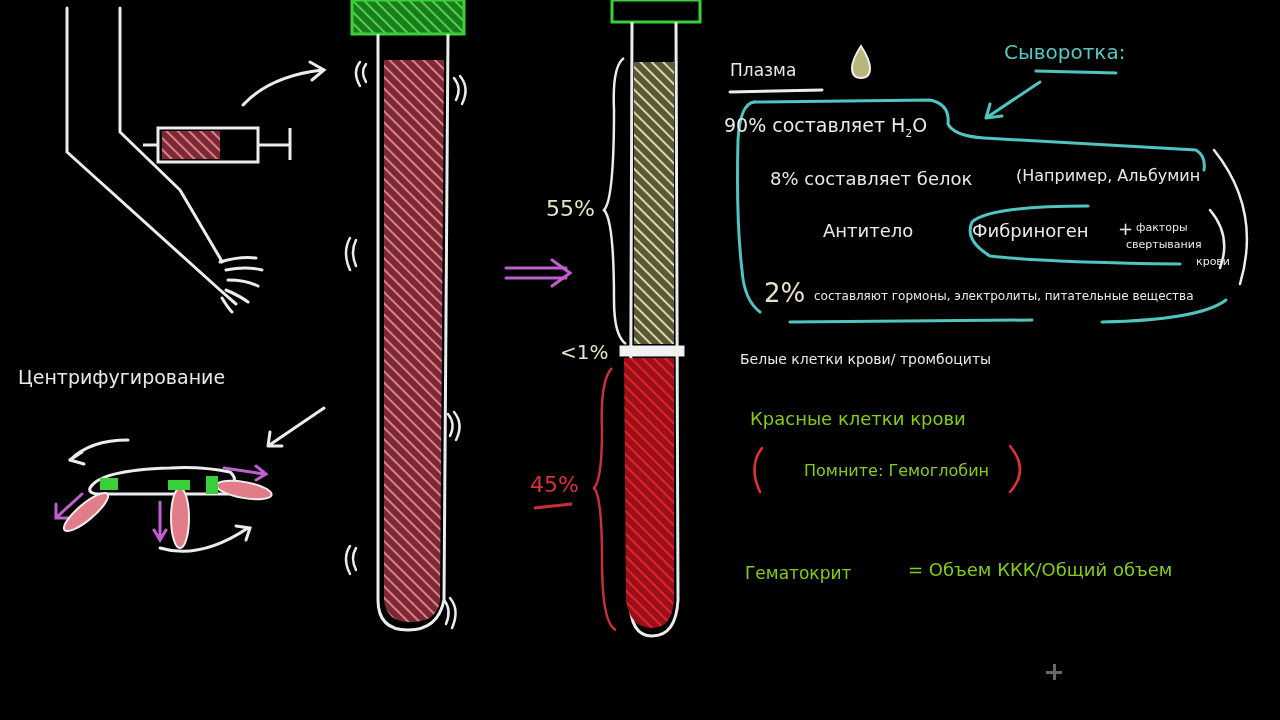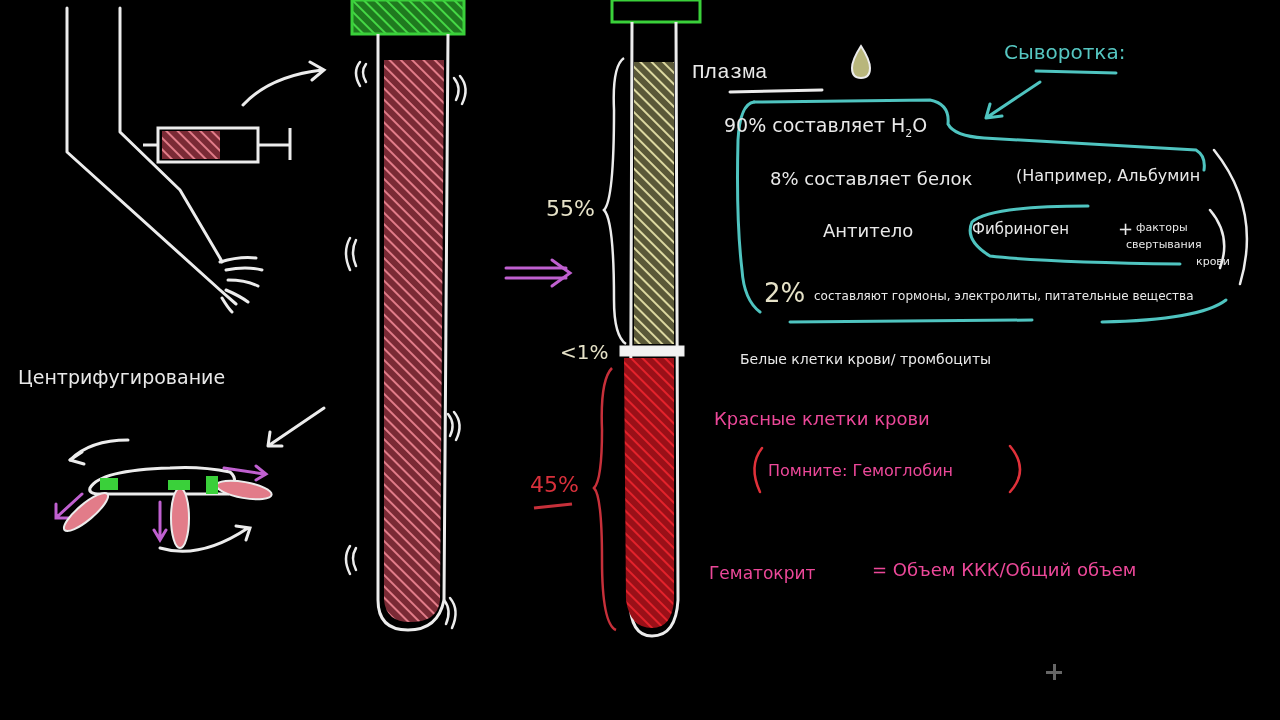--- a/index.html
+++ b/index.html
@@ -1,20 +1,20 @@
 <!DOCTYPE html>
 <html><head>
 <meta charset="utf-8">
 <style>
   html, body { margin:0; padding:0; background:#000; }
   body { width:1280px; height:720px; position:relative; overflow:hidden; font-family:"DejaVu Sans", sans-serif; }
   svg.canvas { position:absolute; left:0; top:0; }
   .t { position:absolute; white-space:nowrap; line-height:1; }
   .white { color:#e9e9e9; }
-  .red { color:#ec4899; }
+  .red { color:#84cc16;margin-left:36px; }
   .teal { color:#56c7c2; }
   .pct-white { color:#e6e2c8; font-family:"DejaVu Sans", sans-serif; }
   .pct-red { color:#d8303b; }
 </style>
 </head>
 <body>
 
 <svg class="canvas" width="1280" height="720" viewBox="0 0 1280 720">
   <defs>
     <pattern id="hatchPink" width="8" height="8" patternUnits="userSpaceOnUse" patternTransform="rotate(-45)">
@@ -128,32 +128,32 @@
     <rect x="1046" y="671" width="16" height="3"></rect>
   </g>
 </svg>
 
 <div class="t white" style="left:18px;top:368px;font-size:19px;">Центрифугирование</div>
 
 <div class="t pct-white" style="left:546px;top:198px;font-size:22px;">55%</div>
 <div class="t pct-white" style="left:560px;top:342px;font-size:20px;">&lt;1%</div>
 <div class="t pct-red" style="left:530px;top:474px;font-size:22px;">45%</div>
 
-<div class="t white" style="left:692px;top:62px;font-size:21px;font-family:Liberation Mono, monospace;">Плазма</div>
+<div class="t white" style="left:730px;top:62px;font-size:17px;">Плазма</div>
 <div class="t teal" style="left:1004px;top:42px;font-size:20px;">Сыворотка:</div>
 
 <div class="t white" style="left:724px;top:116px;font-size:19px;">
   <span>90% составляет H</span><sub style="font-size:11px;">2</sub><span>O</span>
 </div>
 
 <div class="t white" style="left:770px;top:170px;font-size:18px;">8% составляет белок</div>
 <div class="t white" style="left:1016px;top:168px;font-size:16px;">(Например, Альбумин</div>
 
 <div class="t white" style="left:823px;top:222px;font-size:18px;">Антитело</div>
-<div class="t white" style="left:972px;top:222px;font-size:15px;text-align:center;">Фибриноген</div>
+<div class="t white" style="left:972px;top:222px;font-size:18px;text-align:center;">Фибриноген</div>
 <div class="t white" style="left:1118px;top:220px;font-size:18px;">+</div>
 <div class="t white" style="left:1136px;top:222px;font-size:11px;">факторы</div>
 <div class="t white" style="left:1126px;top:239px;font-size:11px;">свертывания</div>
 <div class="t white" style="left:1160px;top:256px;font-size:11px;margin-left:36px;">крови</div>
 
 <div class="t pct-white" style="left:764px;top:280px;font-size:26px;">2%</div>
 <div class="t white" style="left:814px;top:290px;font-size:12px;">составляют гормоны, электролиты, питательные вещества</div>
 
 <div class="t white" style="left:740px;top:352px;font-size:14px;">Белые клетки крови/ тромбоциты</div>
 <div class="t red" style="left:714px;top:410px;font-size:18px;">Красные клетки крови</div>

